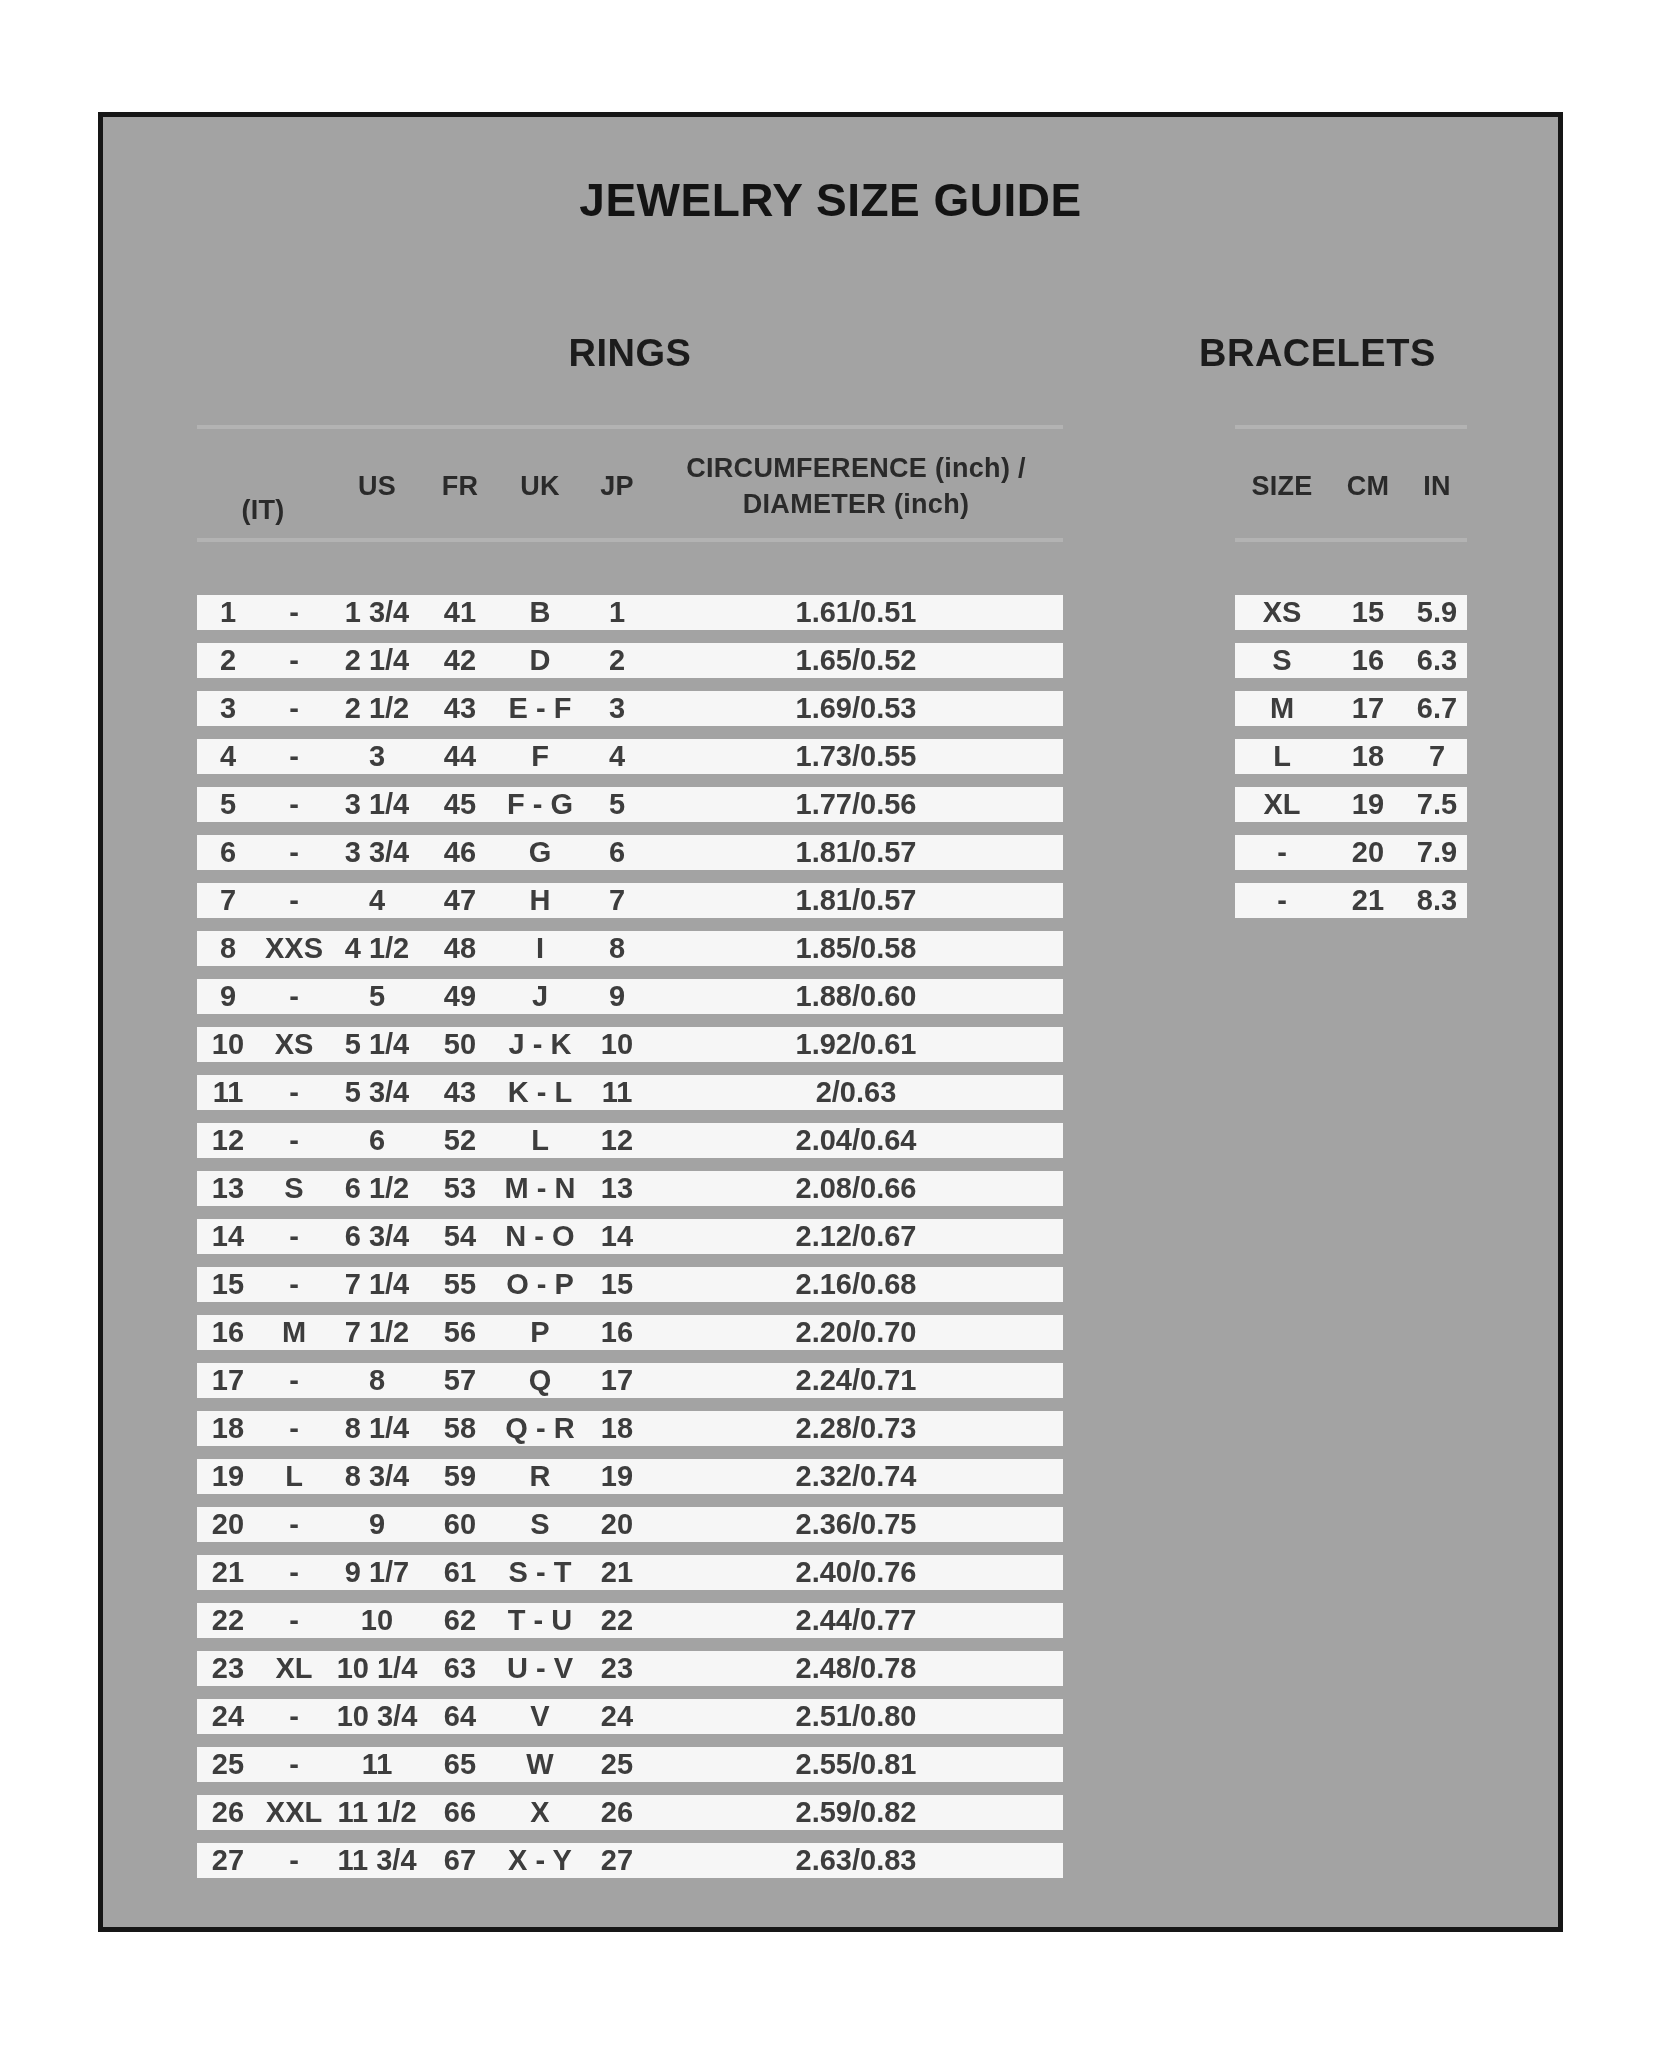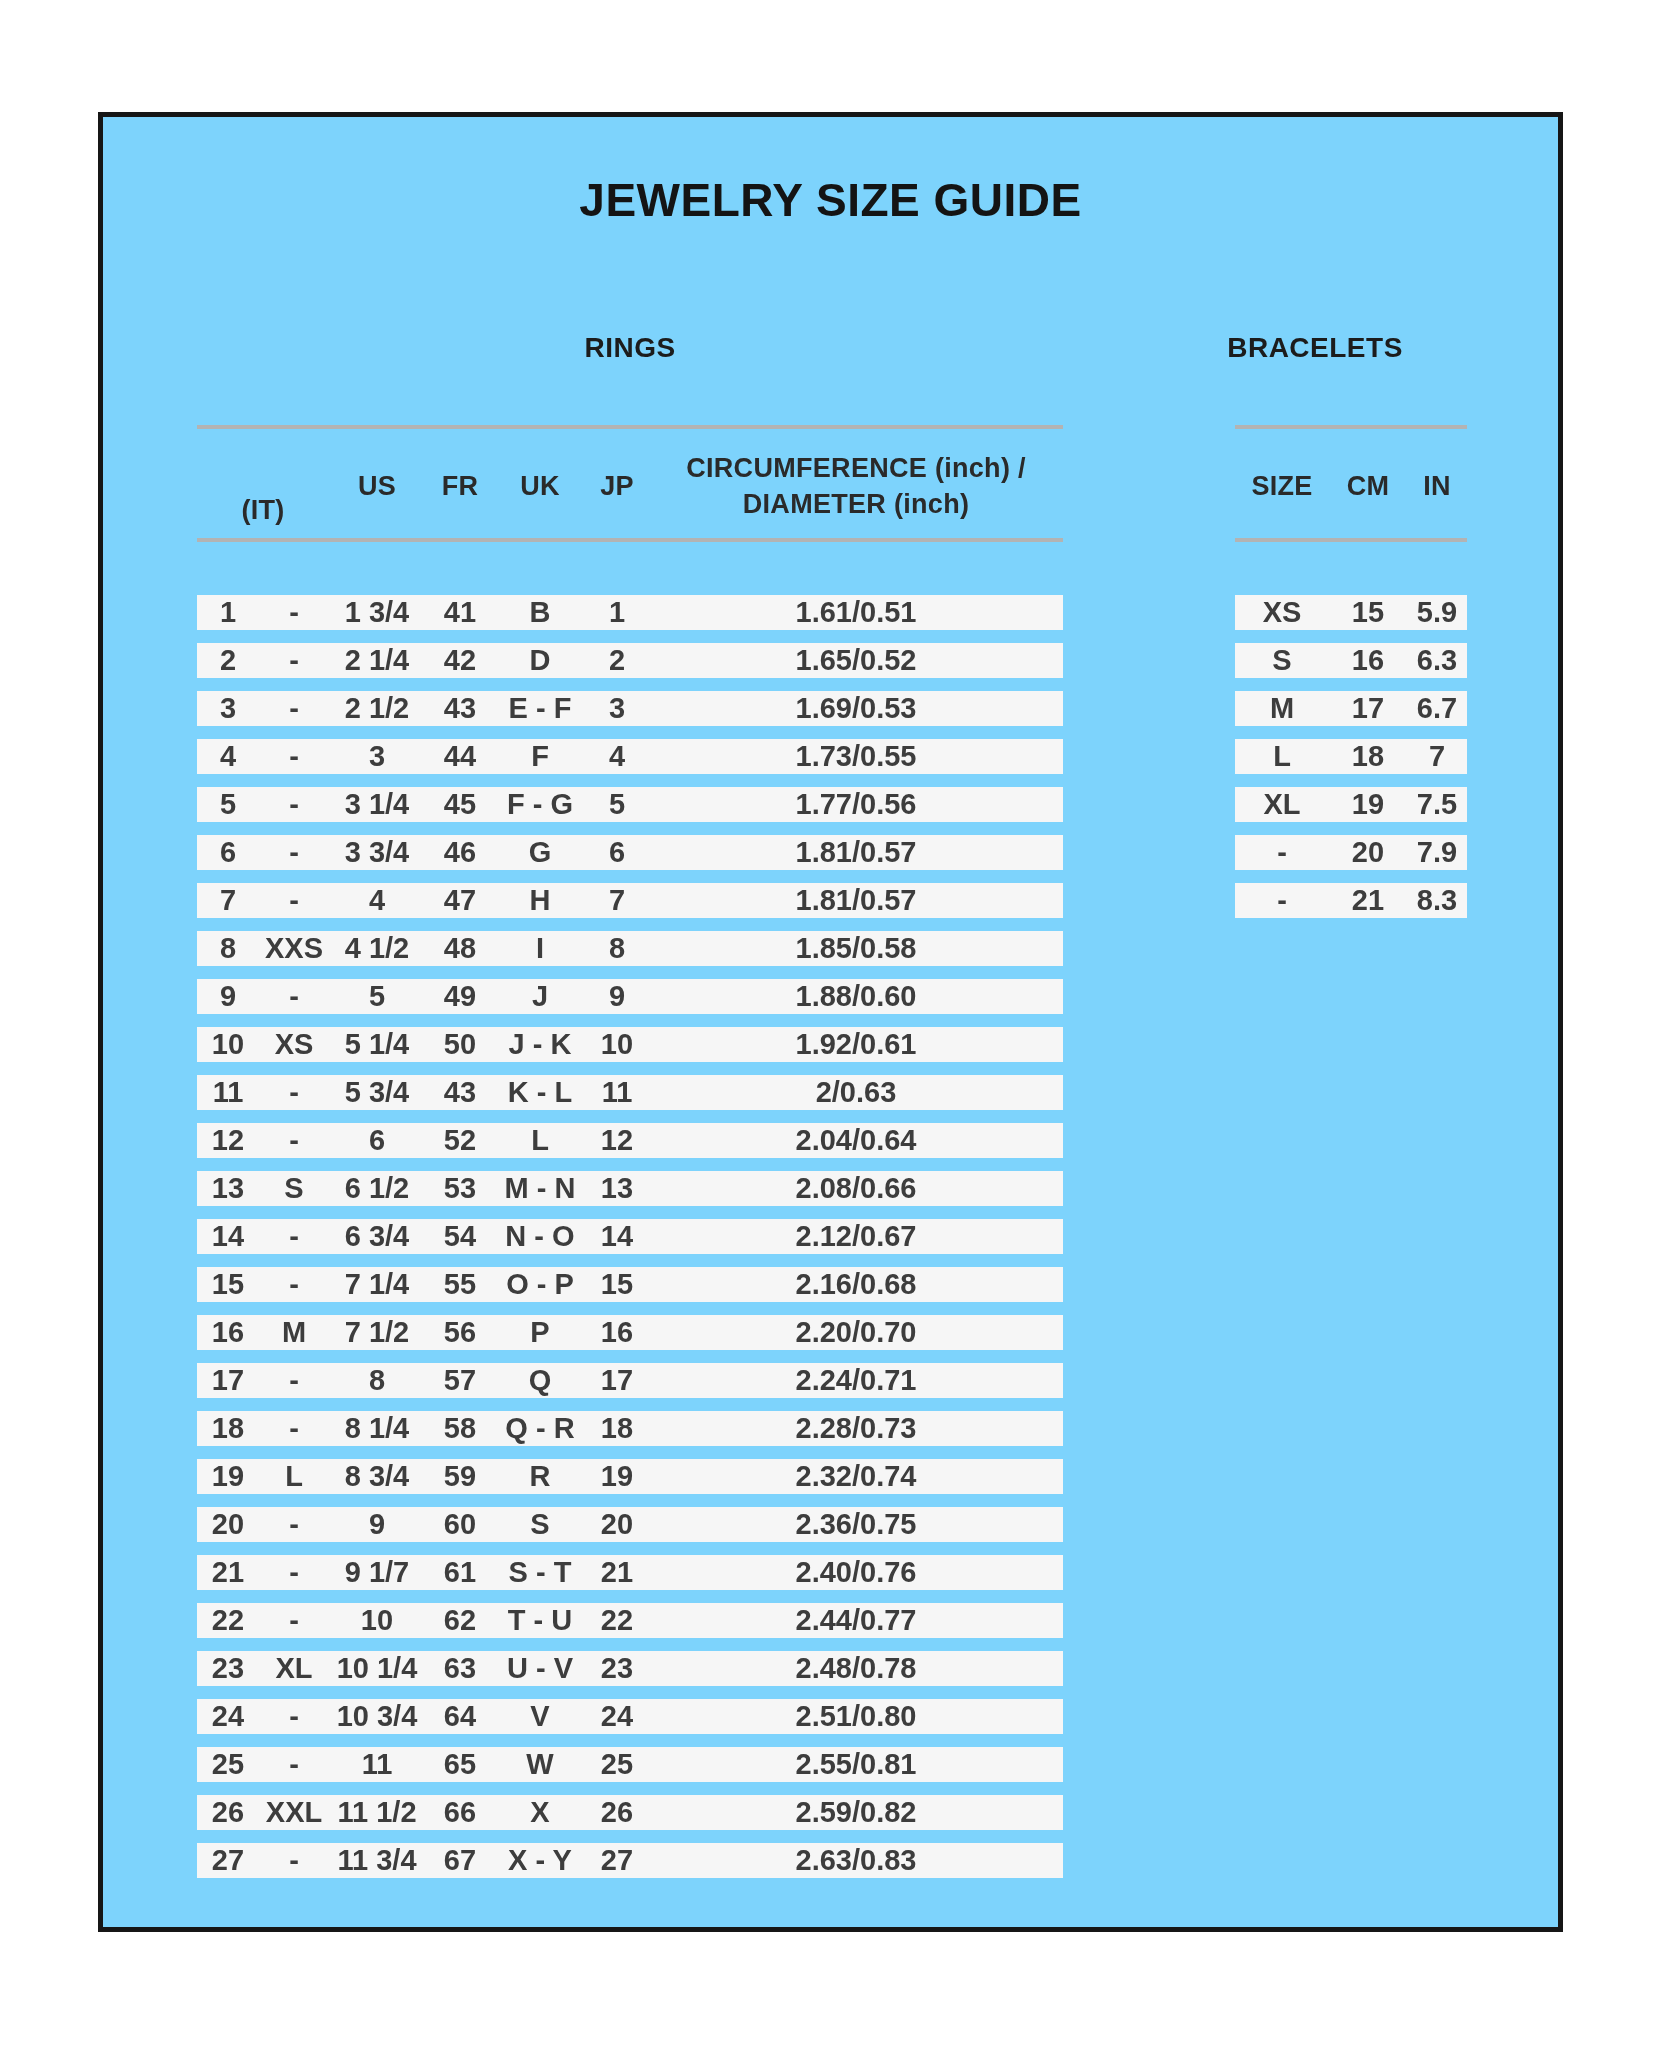--- a/index.html
+++ b/index.html
@@ -3,30 +3,30 @@
 <meta charset="utf-8">
 <style>
   html,body{margin:0;padding:0;}
   body{
     width:1654px;height:2048px;position:relative;background:#ffffff;
     font-family:"Liberation Sans","DejaVu Sans",sans-serif;
     -webkit-font-smoothing:antialiased;
   }
   .frame{
     position:absolute;left:98px;top:112px;width:1465px;height:1820px;
-    border:5px solid #161616;box-sizing:border-box;background:#7dd3fc;
+    border:5px solid #161616;box-sizing:border-box;background:#a3a3a3;
   }
   .page-title{
     position:absolute;left:0;top:56px;width:100%;
     text-align:center;font-size:46px;font-weight:700;color:#141414;
     letter-spacing:0.5px;
   }
   .section-heading{
     position:absolute;top:215px;text-align:center;
-    font-size:28px;font-weight:700;color:#1c1c1c;letter-spacing:0.5px;
+    font-size:38px;font-weight:700;color:#1c1c1c;letter-spacing:0.5px;
   }
   .rings-heading{left:94px;width:866px;}
   .bracelets-heading{left:1096px;width:232px;}
   .table{position:absolute;top:308px;}
   .rings-table{left:94px;width:866px;}
   .bracelets-table{left:1132px;width:232px;}
   .rule{position:absolute;left:0;width:100%;height:4px;background:#b3b3b3;}
   .rule-top{top:0;}
   .rule-bottom{top:113px;}
   .header-block{

